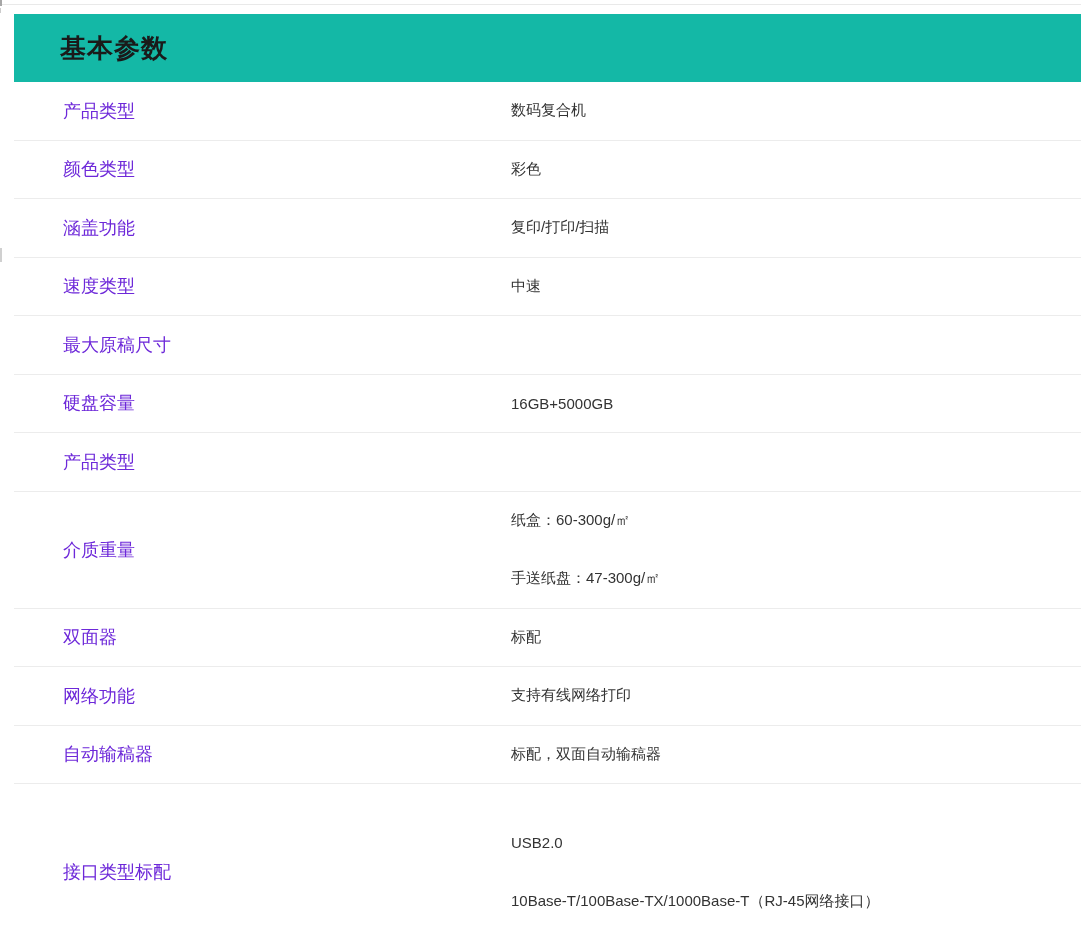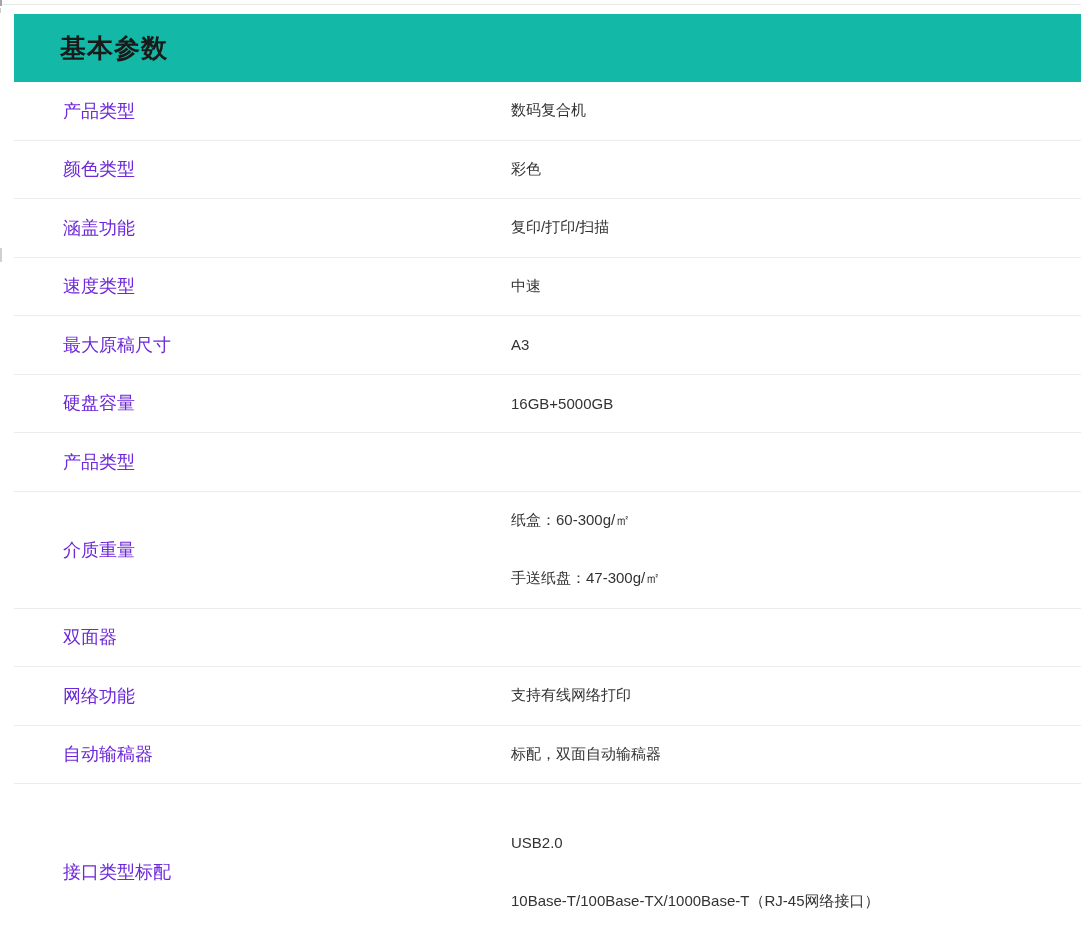--- a/index.html
+++ b/index.html
@@ -158,23 +158,20 @@
 
   <div class="spec-row">
     <div class="spec-label">速度类型</div>
     <div class="spec-value">
   <div class="value-line">中速</div>
 </div>
   </div>
 
   <div class="spec-row">
     <div class="spec-label">最大原稿尺寸</div>
-    <div class="spec-value">
-  <div class="value-line">A3</div>
-</div>
   </div>
 
   <div class="spec-row">
     <div class="spec-label">硬盘容量</div>
     <div class="spec-value">
   <div class="value-line">16GB+5000GB</div>
 </div>
   </div>
 
   <div class="spec-row">
@@ -185,20 +182,23 @@
     <div class="spec-label">介质重量</div>
     <div class="spec-value">
   <div class="value-line">纸盒：60-300g/㎡</div>
 
   <div class="value-line">手送纸盘：47-300g/㎡</div>
 </div>
   </div>
 
   <div class="spec-row">
     <div class="spec-label">双面器</div>
+    <div class="spec-value">
+  <div class="value-line">标配</div>
+</div>
   </div>
 
   <div class="spec-row">
     <div class="spec-label">网络功能</div>
     <div class="spec-value">
   <div class="value-line">支持有线网络打印</div>
 </div>
   </div>
 
   <div class="spec-row">

